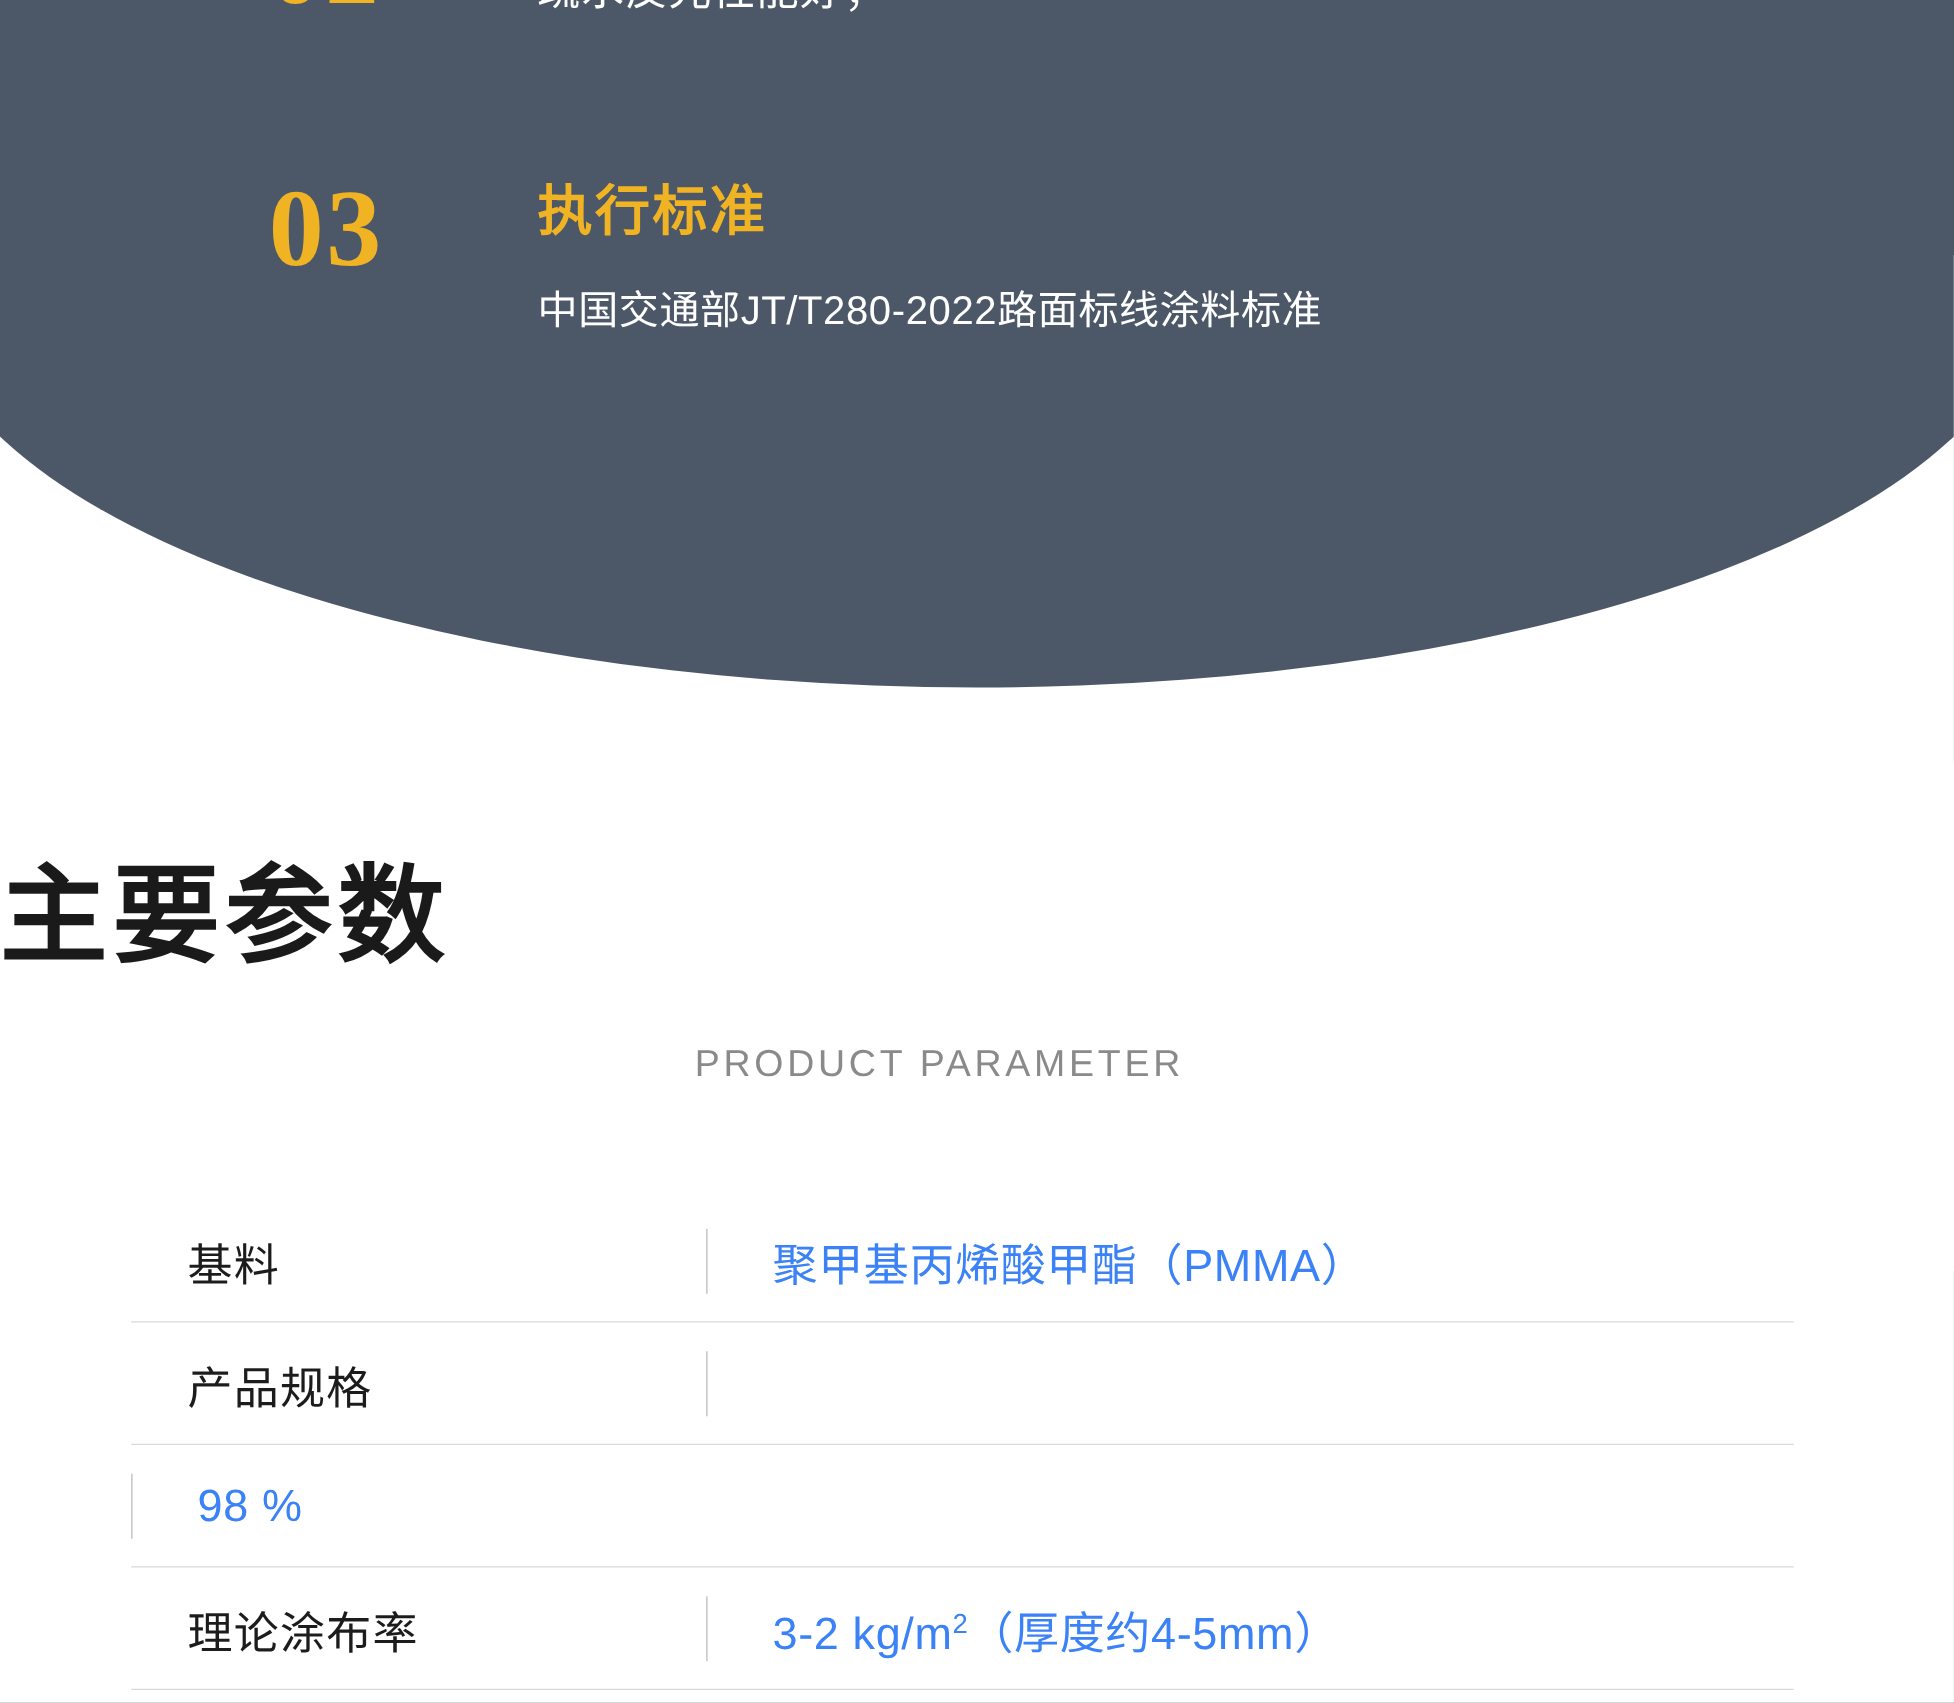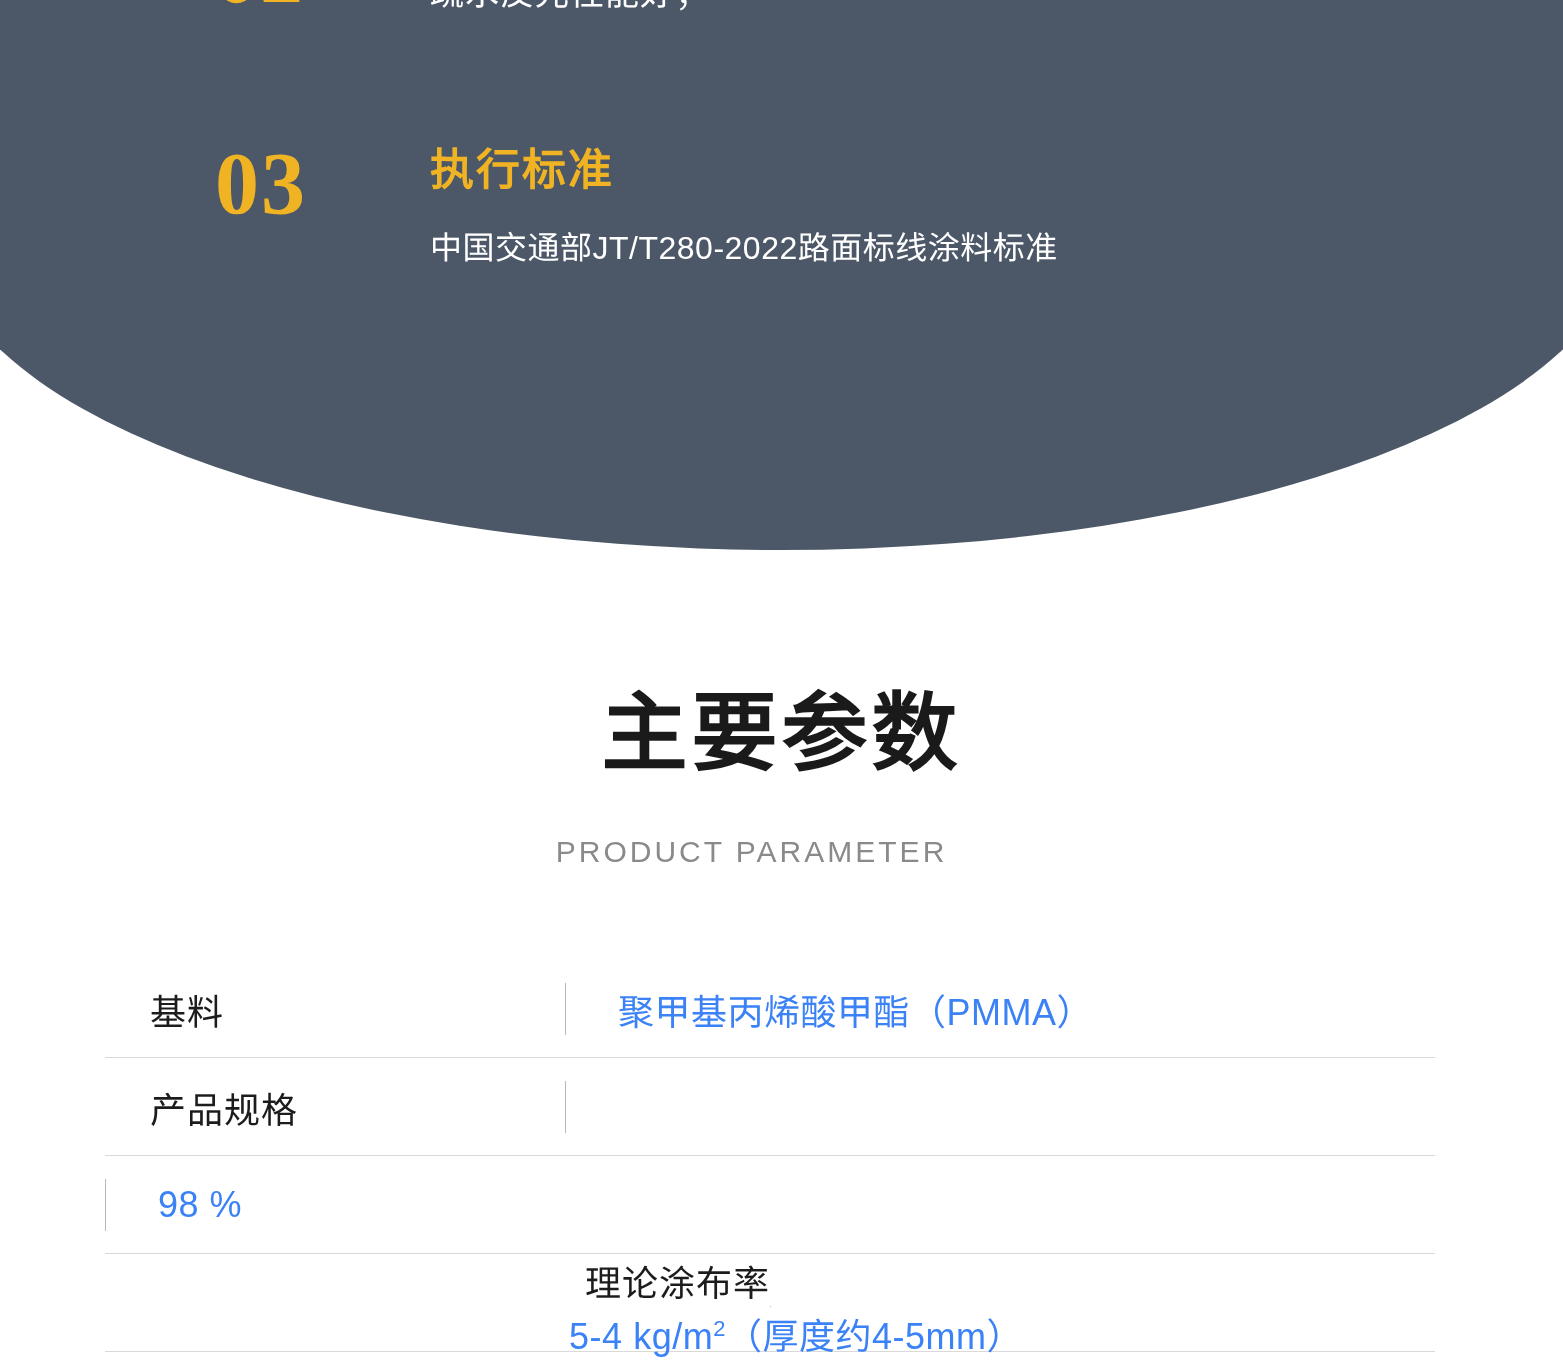--- a/index.html
+++ b/index.html
@@ -109,21 +109,20 @@
     letter-spacing: 0.5px;
     white-space: nowrap;
   }
 
   
   .param-title {
     position: absolute;
     left: 0;
     top: 690px;
     width: 1563px;
-    text-align: center;
     font-size: 86px;
     font-weight: bold;
     letter-spacing: 4px;
     color: #1a1a1a;
     line-height: 1;
   }
   .param-subtitle {
     position: absolute;
     left: 0;
     top: 835px;
@@ -141,21 +140,20 @@
     width: 1330px;
   }
   .param-row {
     display: flex;
     align-items: center;
     height: 97px;
     border-bottom: 1px solid #d9d9d9;
   }
   .param-row:last-child {
     border-bottom: 1px solid #d9d9d9;
-    flex-direction: column;
   }
   .param-label {
     width: 460px;
     padding-left: 45px;
     box-sizing: border-box;
     font-size: 36px;
     color: #1c1c1c;
     letter-spacing: 1px;
   }
   .param-div {
@@ -214,16 +212,16 @@
   </div>
 
   <div class="param-row">
     <div class="param-div"></div>
     <div class="param-value">98 %</div>
   </div>
 
   <div class="param-row">
     <div class="param-label">理论涂布率</div>
     <div class="param-div"></div>
-    <div class="param-value"><span>5-4 kg/m</span><sup>2</sup><span>（厚度约4-5mm）</span></div>
+    <div class="param-value"><span>3-2 kg/m</span><sup>2</sup><span>（厚度约4-5mm）</span></div>
   </div>
 
 </div>
 
 </body></html>

